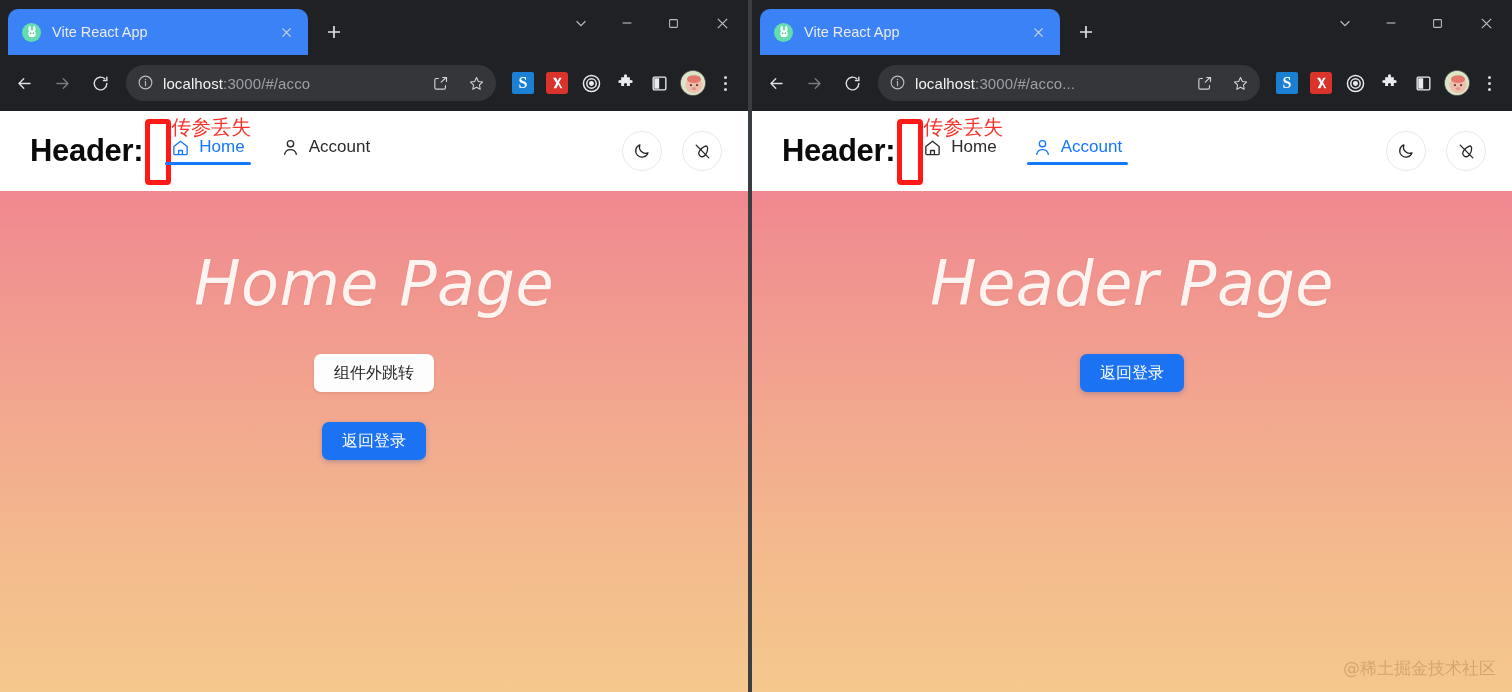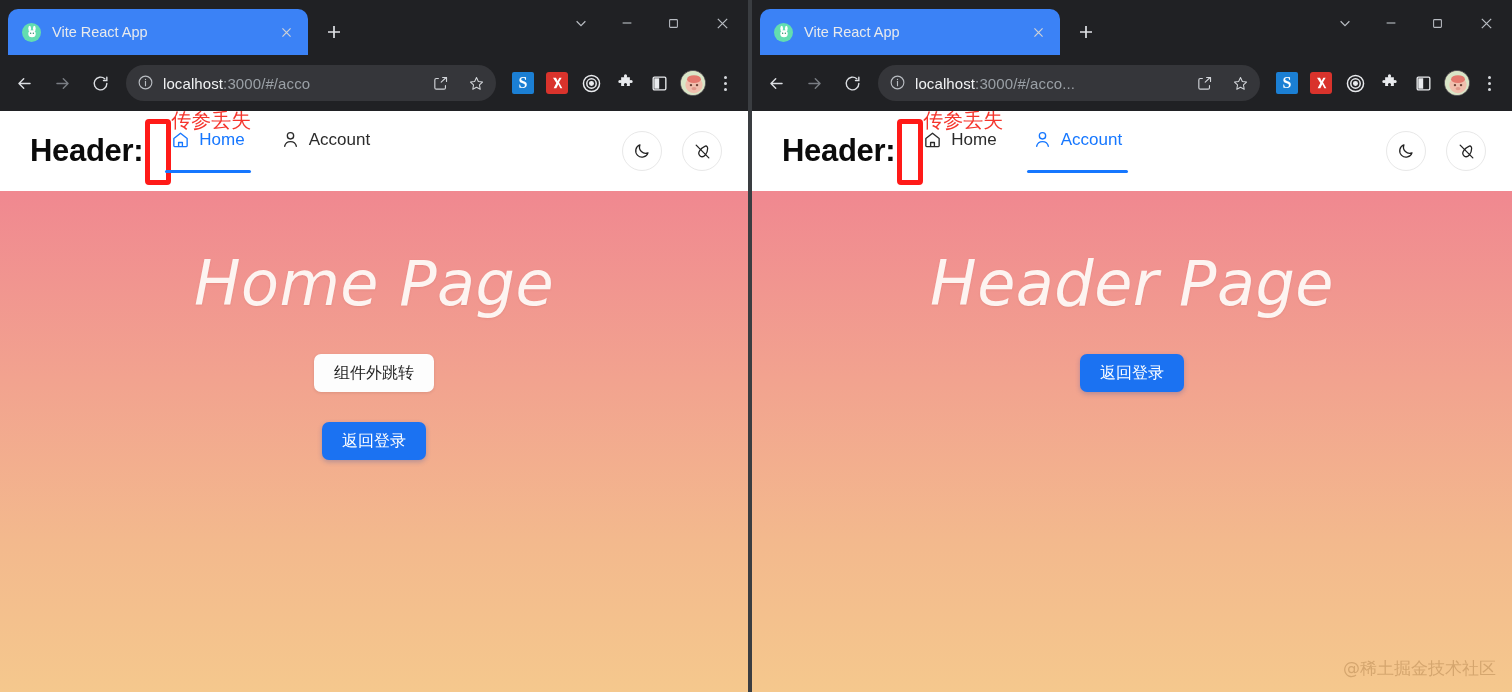--- a/index.html
+++ b/index.html
@@ -170,21 +170,21 @@
   .navwrap { position: relative; margin-left: 0; }
   .annot {
     position: absolute; top: -23px; left: 0;
     color: #f5352c; font-size: 20px; font-weight: 500;
     white-space: nowrap;
     font-family: "DejaVu Sans", sans-serif;
   }
   .nav { display: flex; align-items: flex-end; gap: 36px; }
   .nav-item {
     display: flex; align-items: center; gap: 9px;
-    padding-bottom: 23px;
+    padding-bottom: 8px;
     position: relative;
     font-size: 17px;
     color: #2b2b2b;
     white-space: nowrap;
   }
   .nav-item.active { color: #1677ff; }
   .nav-item.active::after {
     content: ""; position: absolute;
     left: -6px; right: -6px; bottom: 0;
     height: 3px; background: #1677ff; border-radius: 2px;

